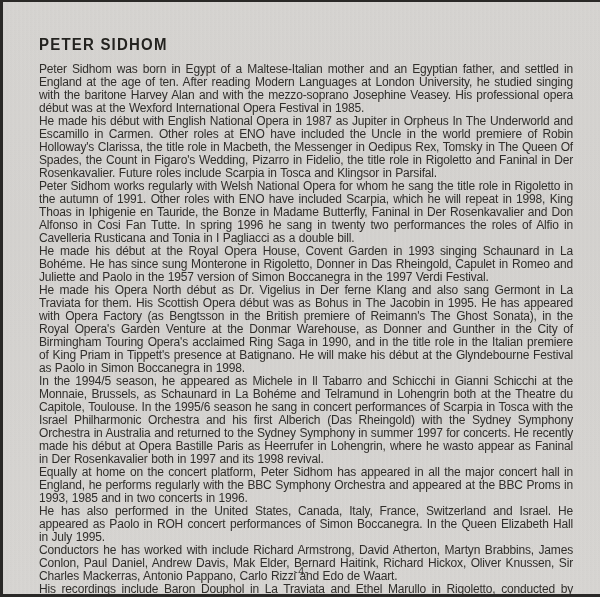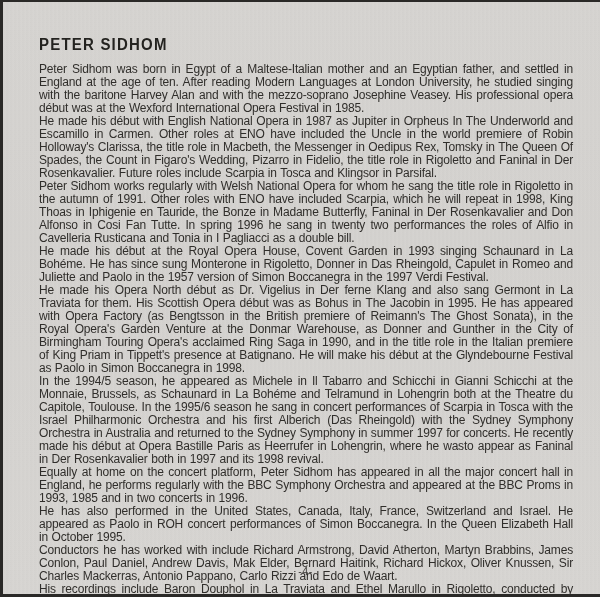--- a/index.html
+++ b/index.html
@@ -21,23 +21,22 @@
       repeating-linear-gradient(90deg, rgba(0,0,0,0.015) 0px, rgba(255,255,255,0.03) 2px, rgba(0,0,0,0.01) 4px),
       linear-gradient(180deg, #d7d5d2 0%, #d5d3d0 40%, #d8d6d3 100%);
     border-top: 2px solid #2a2927;
     border-left: 3px solid #2a2927;
     border-bottom: 3px solid #2a2927;
     color: #2e2c29;
   }
   .page {
     position: absolute;
     top: 0; left: 0; right: 0; bottom: 0;
-    padding: 34px 27px 0 28px;
+    padding: 34px 27px 0 36px;
     box-sizing: border-box;
-    margin-left: 8px;
   }
   .page-title {
     margin: 0;
     font-size: 15px;
     line-height: 15px;
     font-weight: bold;
     letter-spacing: 1.2px;
     color: #242320;
     transform: scaleY(1.05);
     transform-origin: left top;
@@ -81,19 +80,19 @@
       <h1 class="page-title">PETER SIDHOM</h1>
     </header>
     <main class="bio">
         <p>Peter Sidhom was born in Egypt of a Maltese-Italian mother and an Egyptian father, and settled in England at the age of ten. After reading Modern Languages at London University, he studied singing with the baritone Harvey Alan and with the mezzo-soprano Josephine Veasey. His professional opera début was at the Wexford International Opera Festival in 1985.</p>
         <p>He made his début with English National Opera in 1987 as Jupiter in Orpheus In The Underworld and Escamillo in Carmen. Other roles at ENO have included the Uncle in the world premiere of Robin Holloway's Clarissa, the title role in Macbeth, the Messenger in Oedipus Rex, Tomsky in The Queen Of Spades, the Count in Figaro's Wedding, Pizarro in Fidelio, the title role in Rigoletto and Faninal in Der Rosenkavalier. Future roles include Scarpia in Tosca and Klingsor in Parsifal.</p>
         <p>Peter Sidhom works regularly with Welsh National Opera for whom he sang the title role in Rigoletto in the autumn of 1991. Other roles with ENO have included Scarpia, which he will repeat in 1998, King Thoas in Iphigenie en Tauride, the Bonze in Madame Butterfly, Faninal in Der Rosenkavalier and Don Alfonso in Cosi Fan Tutte. In spring 1996 he sang in twenty two performances the roles of Alfio in Cavelleria Rusticana and Tonia in I Pagliacci as a double bill.</p>
         <p>He made his début at the Royal Opera House, Covent Garden in 1993 singing Schaunard in La Bohéme. He has since sung Monterone in Rigoletto, Donner in Das Rheingold, Capulet in Romeo and Juliette and Paolo in the 1957 version of Simon Boccanegra in the 1997 Verdi Festival.</p>
         <p>He made his Opera North début as Dr. Vigelius in Der ferne Klang and also sang Germont in La Traviata for them. His Scottish Opera début was as Bohus in The Jacobin in 1995. He has appeared with Opera Factory (as Bengtsson in the British premiere of Reimann's The Ghost Sonata), in the Royal Opera's Garden Venture at the Donmar Warehouse, as Donner and Gunther in the City of Birmingham Touring Opera's acclaimed Ring Saga in 1990, and in the title role in the Italian premiere of King Priam in Tippett's presence at Batignano. He will make his début at the Glyndebourne Festival as Paolo in Simon Boccanegra in 1998.</p>
         <p>In the 1994/5 season, he appeared as Michele in Il Tabarro and Schicchi in Gianni Schicchi at the Monnaie, Brussels, as Schaunard in La Bohéme and Telramund in Lohengrin both at the Theatre du Capitole, Toulouse. In the 1995/6 season he sang in concert performances of Scarpia in Tosca with the Israel Philharmonic Orchestra and his first Alberich (Das Rheingold) with the Sydney Symphony Orchestra in Australia and returned to the Sydney Symphony in summer 1997 for concerts. He recently made his début at Opera Bastille Paris as Heerrufer in Lohengrin, where he wasto appear as Faninal in Der Rosenkavalier both in 1997 and its 1998 revival.</p>
         <p>Equally at home on the concert platform, Peter Sidhom has appeared in all the major concert hall in England, he performs regularly with the BBC Symphony Orchestra and appeared at the BBC Proms in 1993, 1985 and in two concerts in 1996.</p>
-        <p>He has also performed in the United States, Canada, Italy, France, Switzerland and Israel. He appeared as Paolo in ROH concert performances of Simon Boccanegra. In the Queen Elizabeth Hall in October 1995.</p>
+        <p>He has also performed in the United States, Canada, Italy, France, Switzerland and Israel. He appeared as Paolo in ROH concert performances of Simon Boccanegra. In the Queen Elizabeth Hall in July 1995.</p>
         <p>Conductors he has worked with include Richard Armstrong, David Atherton, Martyn Brabbins, James Conlon, Paul Daniel, Andrew Davis, Mak Elder, Bernard Haitink, Richard Hickox, Oliver Knussen, Sir Charles Mackerras, Antonio Pappano, Carlo Rizzi and Edo de Waart.</p>
         <p>His recordings include Baron Douphol in La Traviata and Ethel Marullo in Rigoletto, conducted by Carlo Rizzi, and the role of Pascoe in Ethel Smyth's The Wreckers, recorded live at a BBC Promenade Concert in 1990.</p>
       </main>
     <div class="page-number">-4-</div>
   </div>
 </div>
 
 </body></html>

